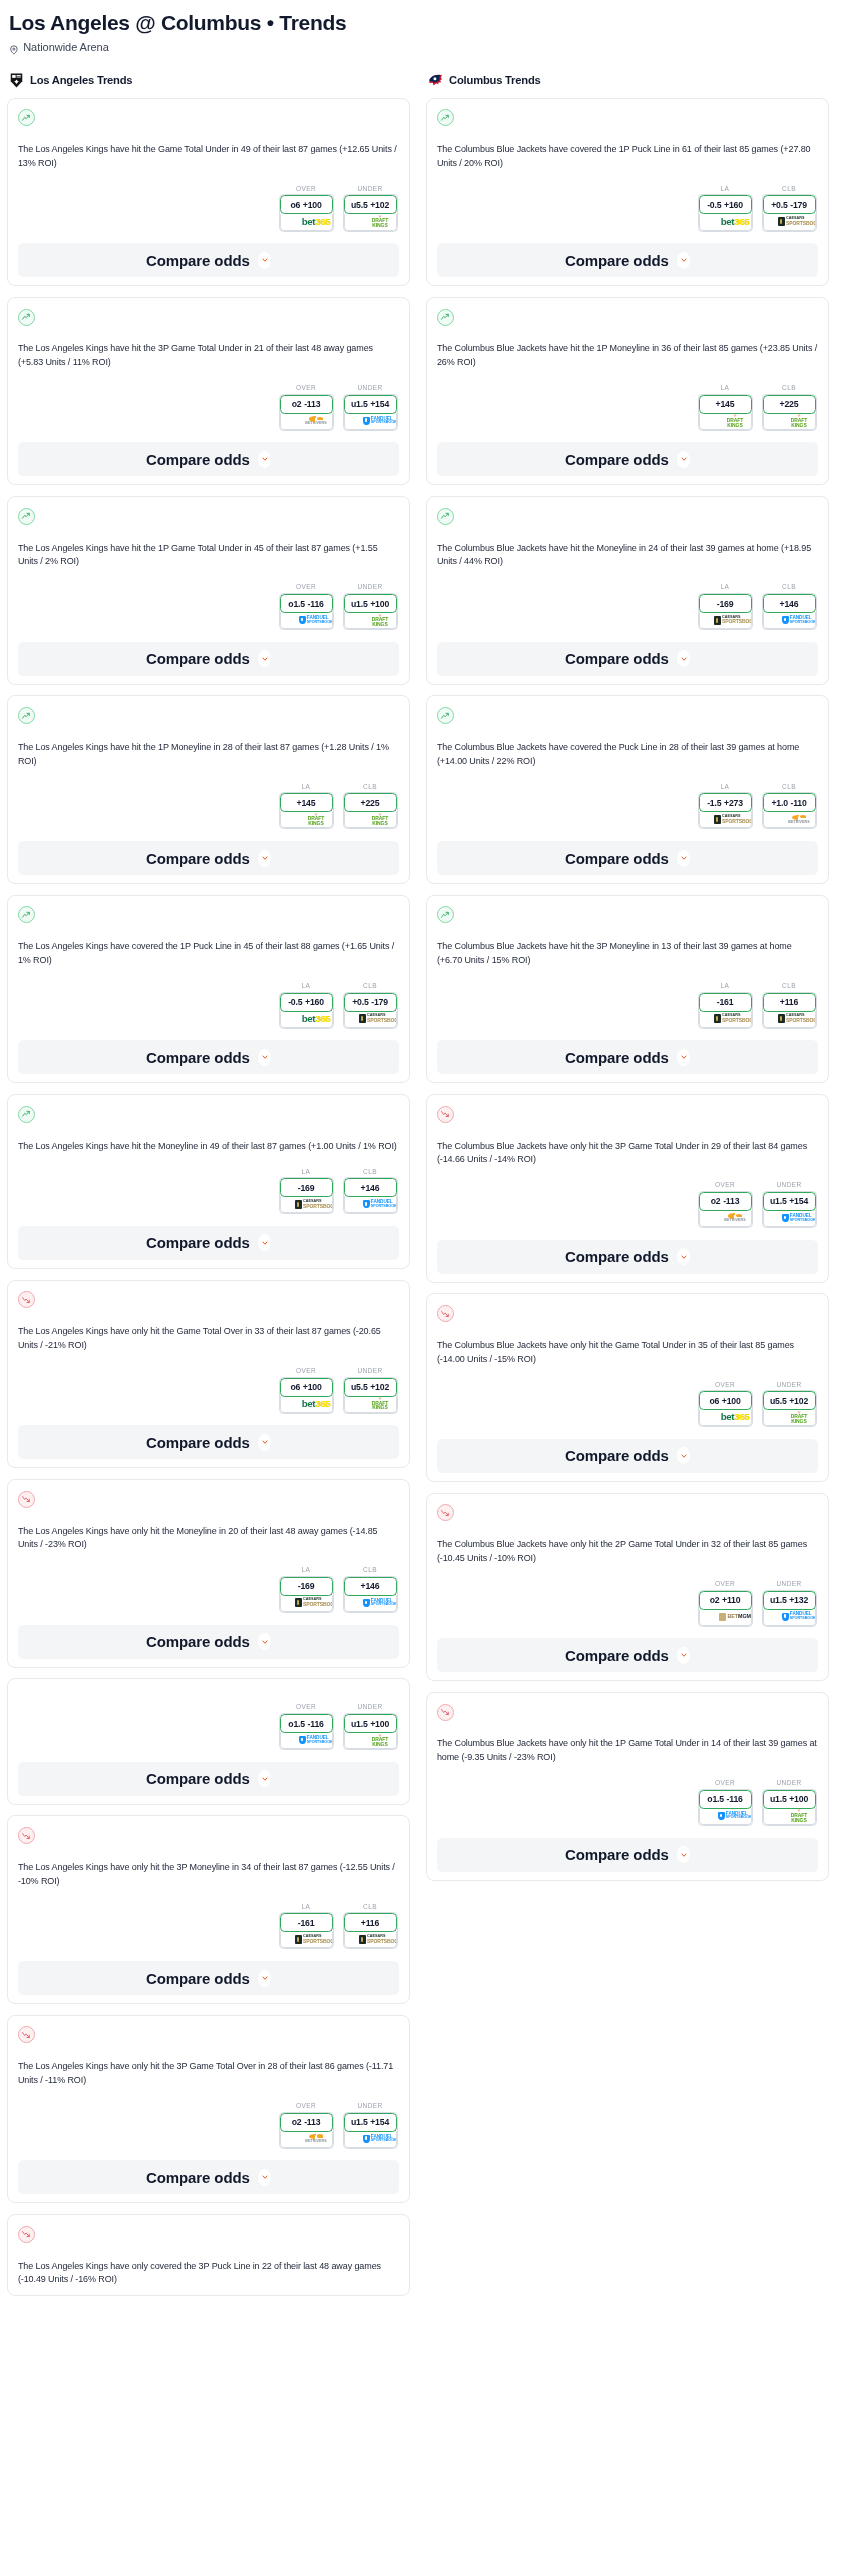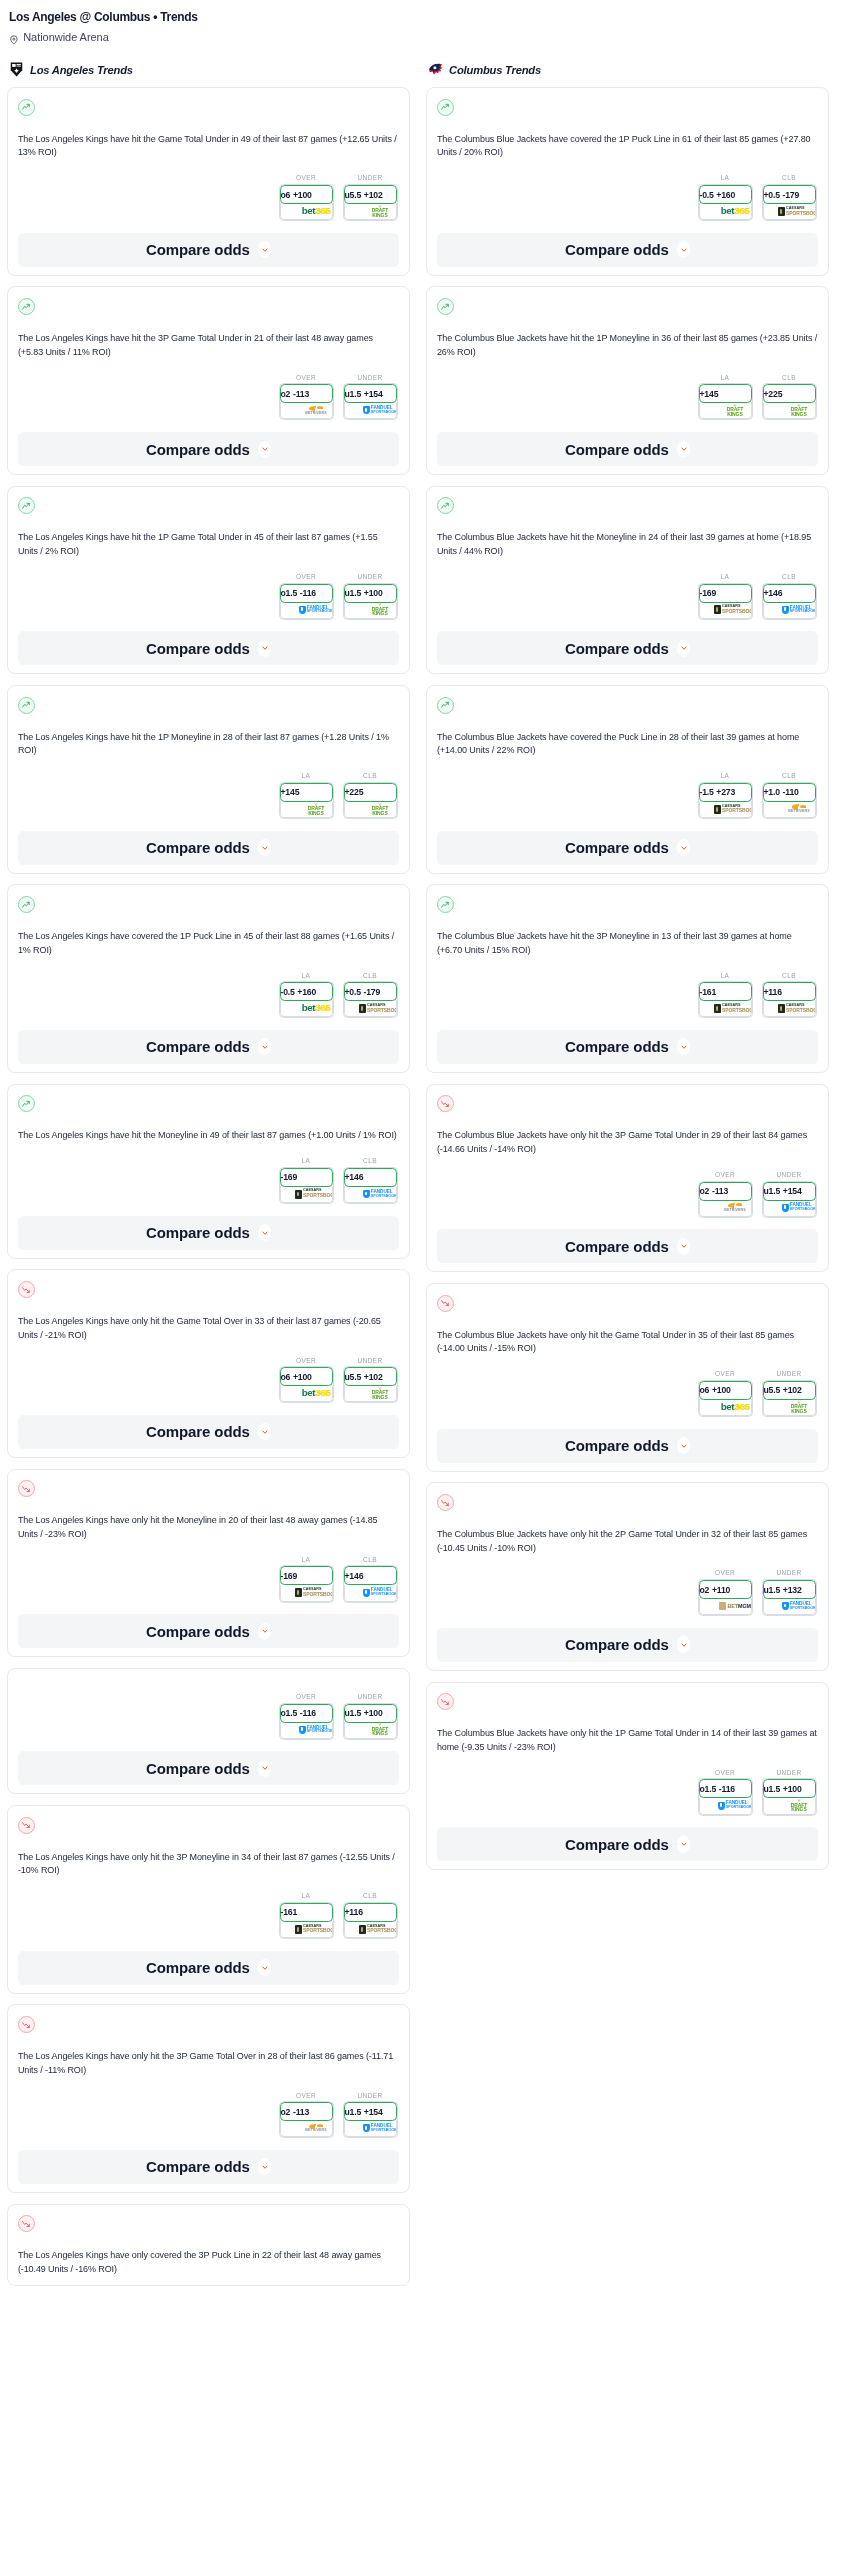--- a/index.html
+++ b/index.html
@@ -8,21 +8,21 @@
     background: #ffffff;
     font-family: "Liberation Sans", sans-serif;
     color: #10182b;
     -webkit-font-smoothing: antialiased;
   }
   body { padding: 9px 7.1px 12.5px 7.1px; }
 
   
   .page-header { padding: 1.8px 1.8px 0 1.8px; }
   .page-title {
-    font-size: 12px;
+    font-size: 21px;
     font-weight: 800;
     letter-spacing: -0.3px;
     color: #131a2e;
     line-height: 1.15;
   }
   .venue-row {
     display: flex;
     align-items: center;
     gap: 4.5px;
     margin-top: 6.2px;
@@ -38,21 +38,20 @@
     align-items: flex-start;
   }
   .column { width: 403px; flex: none; }
 
   .col-header {
     display: flex;
     align-items: center;
     gap: 6.2px;
     padding-left: 1.8px;
     margin-bottom: 9.8px;
-    font-style: italic;
   }
   .col-header-title {
     font-size: 11.2px;
     font-weight: 800;
     letter-spacing: -0.2px;
     color: #131a2e;
   }
 
   
   .team-logo { width: 15px; height: 15px; flex: none; display: block; }
@@ -111,20 +110,21 @@
     overflow: hidden;
     background: #fff;
   }
   .odds-price {
     border: 0.9px solid #2fa85c;
     border-radius: 4.5px;
     background: #fff;
     height: 19px;
     display: flex;
     align-items: center;
+    justify-content: center;
     gap: 2.7px;
     font-size: 8.7px;
     font-weight: 700;
     color: #131a2e;
     letter-spacing: -0.2px;
     position: relative;
     z-index: 2;
   }
   .odds-price .line { font-weight: 700; }
   .odds-price .am { font-weight: 700; }

